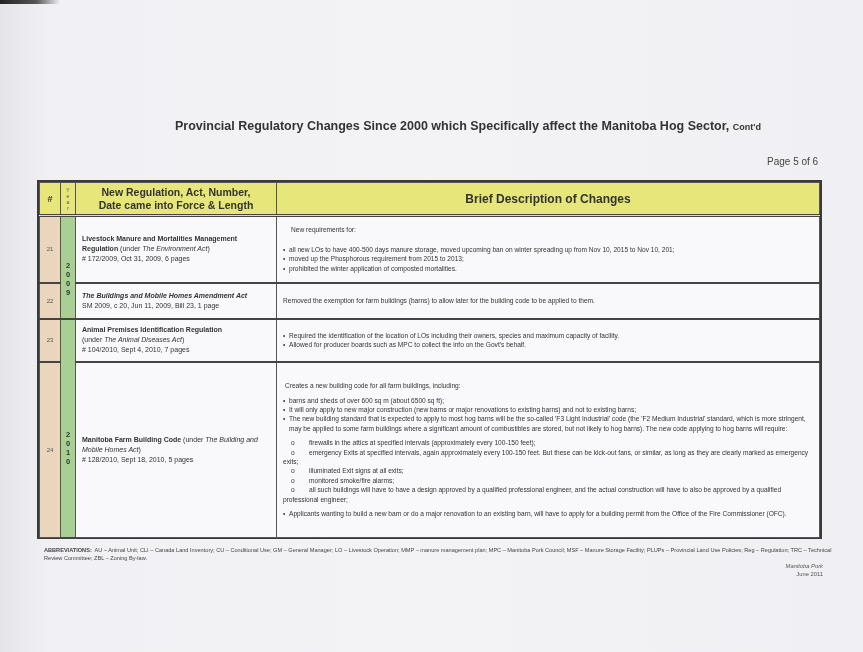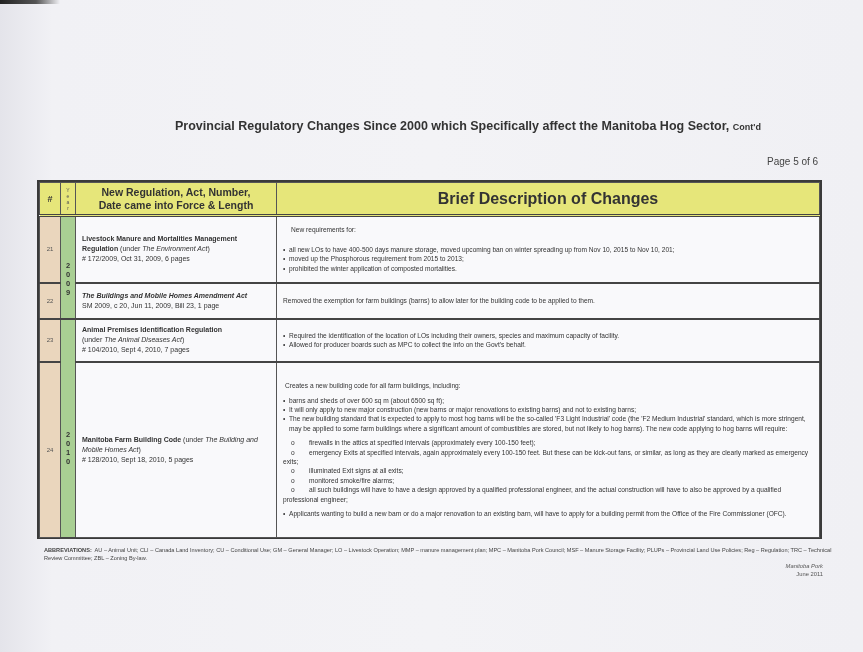--- a/index.html
+++ b/index.html
@@ -41,21 +41,21 @@
   td, th {
     border: 1px solid #555; vertical-align: middle;
     font-size: 7px; padding: 0;
   }
   th {
     background: #e6e67a; color: #333; font-weight: bold;
   }
   th.num { width: 20px; font-size: 9px; }
   th.year { width: 14px; font-size: 5px; line-height: 6px; font-weight: normal; color:#555; }
   th.reg { width: 200px; font-size: 10.5px; line-height: 13px; text-align: center; }
-  th.desc { font-size: 16px; }
+  th.desc { font-size: 12px; }
   tr.head { height: 33px; }
   tr.head th { border-bottom: 3px double #444; }
   td.num { background: #ead6bd; text-align: center; font-size: 6px; color: #555; }
   td.year { background: #a9cf93; text-align: center; font-size: 7.5px; font-weight: bold; color: #333; line-height: 9px; }
   td.reg { padding: 2px 6px; font-size: 7px; line-height: 10px; color: #333; }
   td.desc { padding: 3px 6px; font-size: 6.6px; line-height: 9.4px; color: #333; }
   .b { font-weight: bold; }
   .i { font-style: italic; }
   ul.bul { list-style: none; margin: 0; padding: 0; }
   ul.bul > li { position: relative; padding-left: 6px; }

